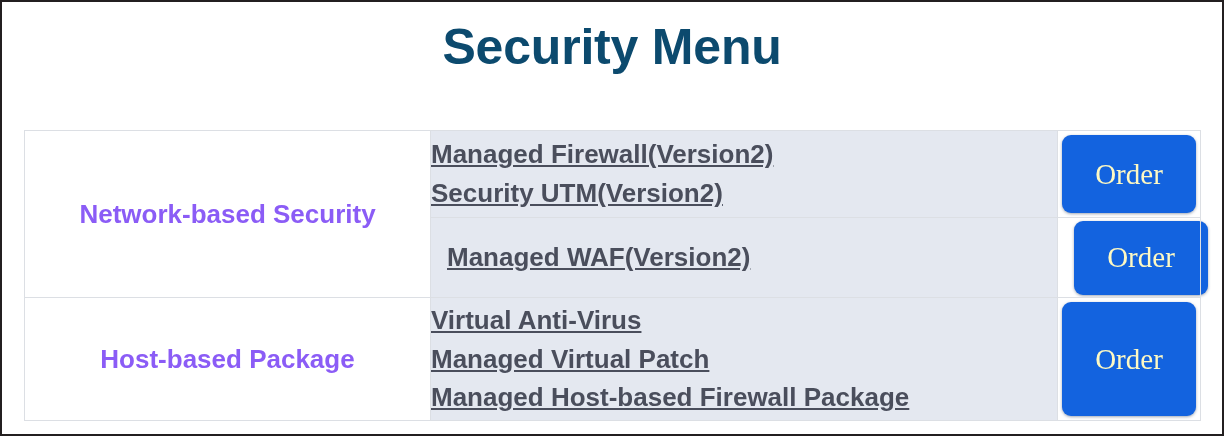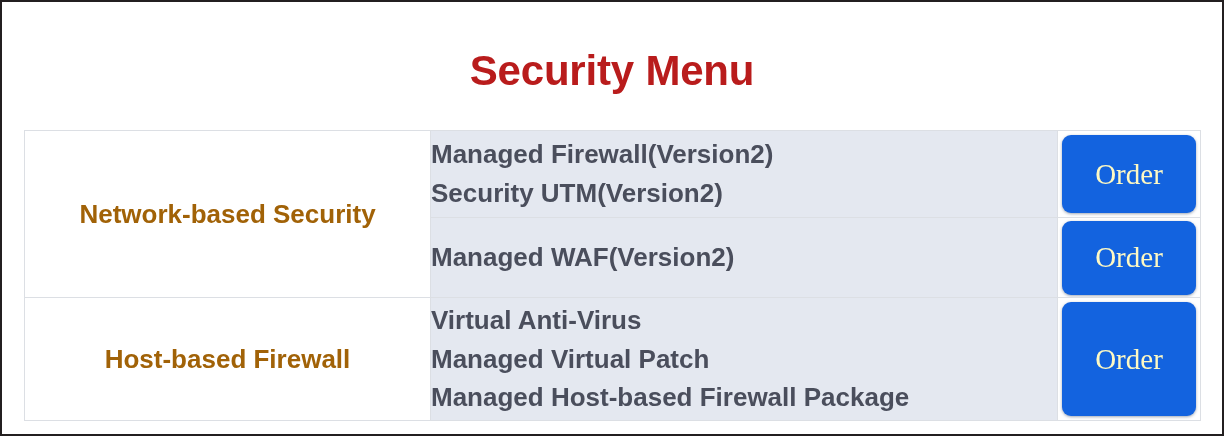--- a/index.html
+++ b/index.html
@@ -23,26 +23,25 @@
   
   .title-bar {
     position: absolute;
     left: 0;
     top: 18px;
     width: 100%;
     text-align: center;
   }
   .page-title {
     display: inline-block;
-    font-size: 42px;
+    font-size: 50px;
     font-weight: bold;
-    color: #b91c1c;
+    color: #0c4a6e;
     letter-spacing: -0.2px;
     line-height: 1.1;
-    margin-top: 28px;
   }
 
   
   .menu-table {
     position: absolute;
     left: 22px;
     top: 128px;
     width: 1175px;
     border-collapse: collapse;
     table-layout: fixed;
@@ -55,36 +54,37 @@
 
   .cat-cell {
     width: 405px;
     background: #ffffff;
     text-align: center;
     padding: 0 6px;
   }
   .cat-label {
     font-size: 26px;
     font-weight: bold;
-    color: #a16207;
+    color: #8b5cf6;
     line-height: 1.25;
     white-space: nowrap;
   }
 
   .items-cell {
     width: 626px;
     background: #e4e8f0;
     padding: 8px 0 8px 24px;
   }
   .item-line {
     font-size: 26px;
     font-weight: bold;
     color: #4a4e5c;
     line-height: 1.49;
     white-space: nowrap;
+    text-decoration: underline;
   }
 
   .order-cell {
     width: 142px;
     background: #ffffff;
     padding: 0;
     text-align: center;
     border-left: 1px solid #dcdfe4;
   }
   .order-button {
@@ -103,21 +103,21 @@
     cursor: pointer;
     font-family: Liberation Serif, serif;
     line-height: 1;
     box-sizing: border-box;
   }
   .order-button.h-row1 { height: 78px; }
   .order-button.h-row2 { height: 74px; }
   .order-button.h-row3 { height: 114px; }
 
   .row1 td { height: 86px; }
-  .row2 td { height: 79px; }
+  .row2 td { height: 79px; padding-left: 16px; }
   .row3 td { height: 122px; }
 </style>
 </head>
 <body>
 
 <div class="page">
 
   <div class="title-bar">
     <span class="page-title">Security Menu</span>
   </div>
@@ -142,21 +142,21 @@
         <td class="items-cell">
           <div class="item-line">Managed WAF(Version2)</div>
         </td>
         <td class="order-cell">
           <button class="order-button h-row2">Order</button>
         </td>
       </tr>
 
       <tr class="row3">
         <td class="cat-cell">
-          <div class="cat-label">Host-based Firewall</div>
+          <div class="cat-label">Host-based Package</div>
         </td>
         <td class="items-cell">
           <div class="item-line">Virtual Anti-Virus</div>
           <div class="item-line">Managed Virtual Patch</div>
           <div class="item-line">Managed Host-based Firewall Package</div>
         </td>
         <td class="order-cell">
           <button class="order-button h-row3">Order</button>
         </td>
       </tr>

